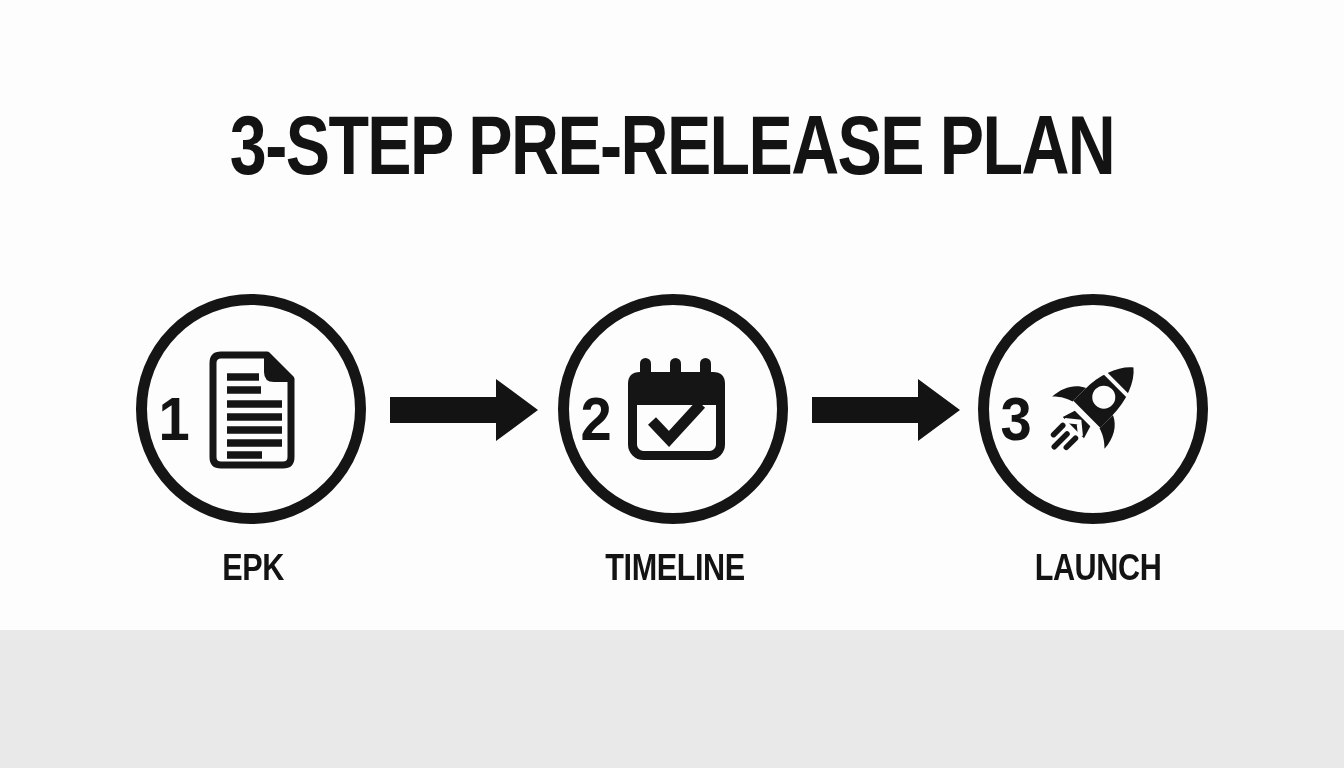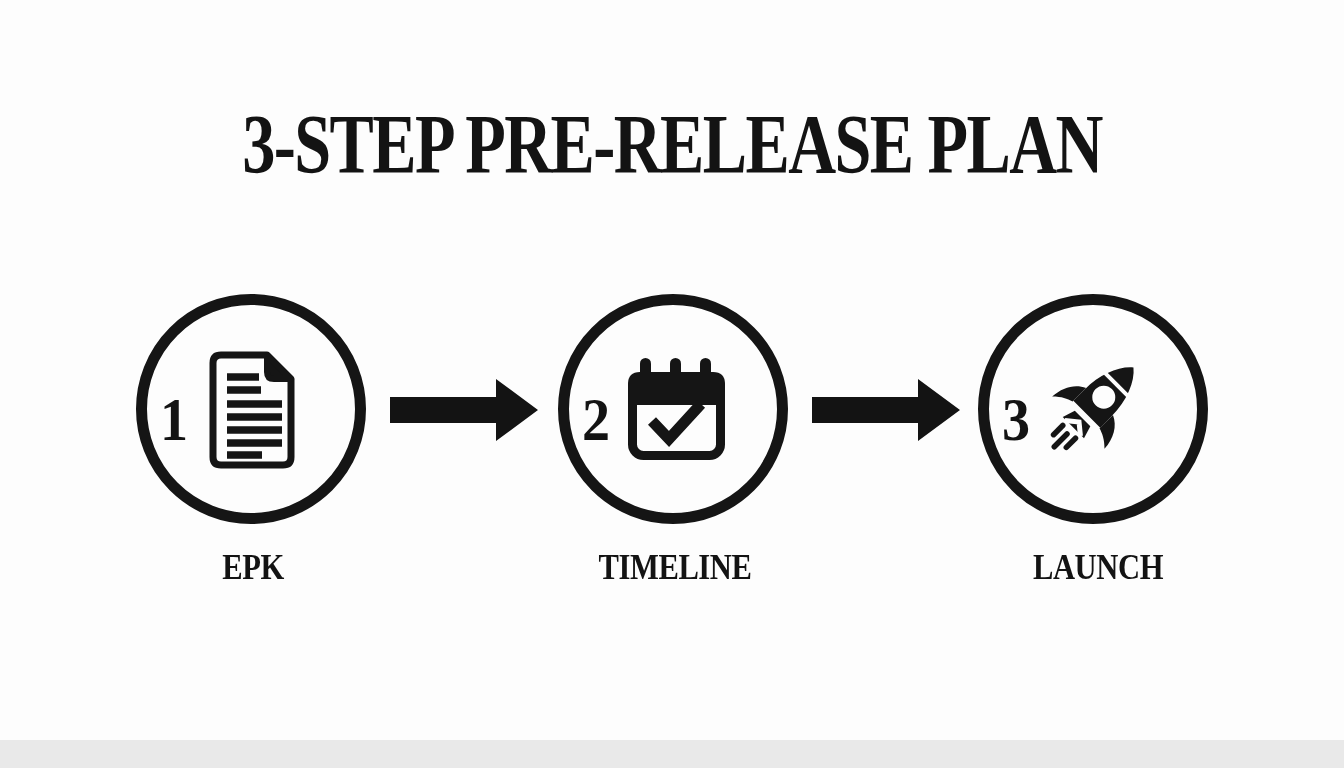--- a/index.html
+++ b/index.html
@@ -1,21 +1,21 @@
 <!DOCTYPE html>
 <html><head>
 <meta charset="utf-8">
 <style>
   html,body{margin:0;padding:0;background:#e9e9e9;}
   .canvas{
     position:relative;
-    width:1344px;height:740px;
+    width:1344px;height:630px;
     background:#fdfdfd;
     overflow:hidden;
-    font-family:Liberation Serif, serif;
+    font-family:Liberation Sans, sans-serif;
     color:#131313;
   }
   .title{
     position:absolute;
     top:103px;left:0;width:100%;
     text-align:center;
     font-size:84px;
     font-weight:bold;
     line-height:1;
     letter-spacing:-2px;

